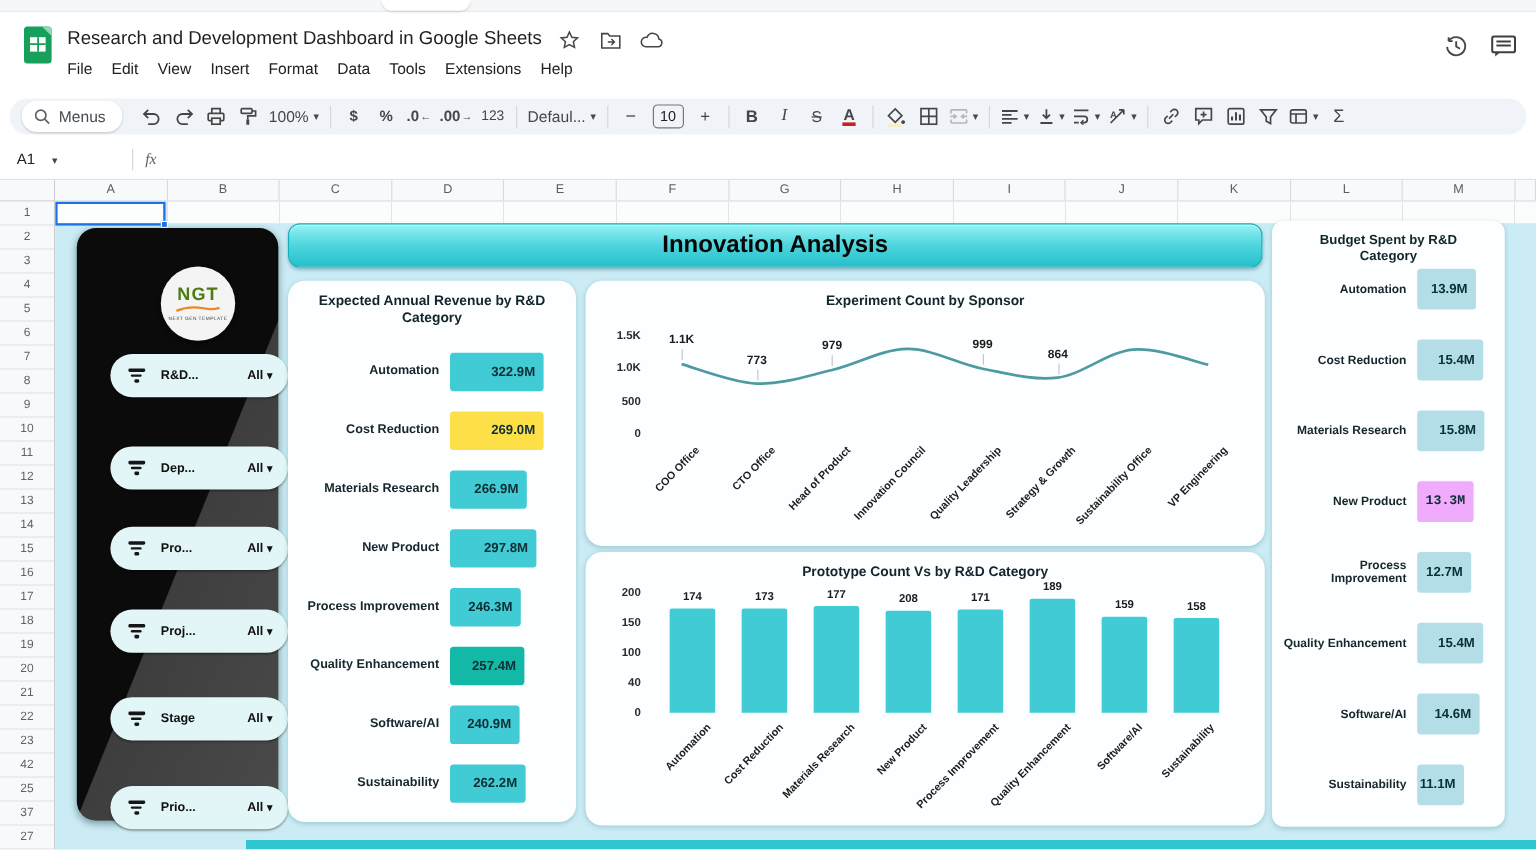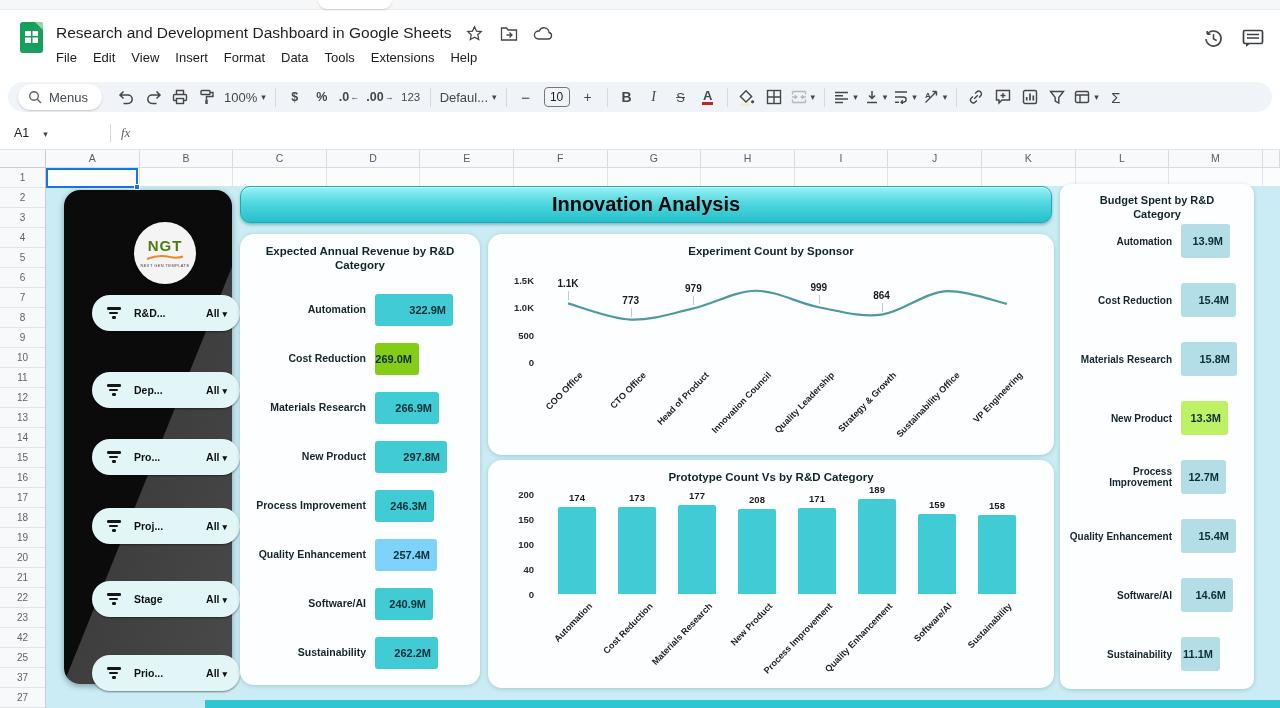--- a/index.html
+++ b/index.html
@@ -458,21 +458,21 @@
         <h3>Expected Annual Revenue by R&amp;D Category</h3>
         <div class="hbar-rows">
             <div class="hbar-row">
               <div class="hbar-label" style="width: 118px;">Automation</div>
               <div class="hbar-bar" style="width: 78px; height: 32px; background: rgb(65, 203, 212);">
                 <span class="hbar-value">322.9M</span>
               </div>
             </div>
             <div class="hbar-row">
               <div class="hbar-label" style="width: 118px;">Cost Reduction</div>
-              <div class="hbar-bar" style="width: 44px; height: 32px; background: #84cc16;">
+              <div class="hbar-bar" style="width: 78px; height: 32px; background: #fde047;">
                 <span class="hbar-value">269.0M</span>
               </div>
             </div>
             <div class="hbar-row">
               <div class="hbar-label" style="width: 118px;">Materials Research</div>
               <div class="hbar-bar" style="width: 64px; height: 32px; background: rgb(65, 203, 212);">
                 <span class="hbar-value">266.9M</span>
               </div>
             </div>
             <div class="hbar-row">
@@ -482,21 +482,21 @@
               </div>
             </div>
             <div class="hbar-row">
               <div class="hbar-label" style="width: 118px;">Process Improvement</div>
               <div class="hbar-bar" style="width: 59px; height: 32px; background: rgb(65, 203, 212);">
                 <span class="hbar-value">246.3M</span>
               </div>
             </div>
             <div class="hbar-row">
               <div class="hbar-label" style="width: 118px;">Quality Enhancement</div>
-              <div class="hbar-bar" style="width: 62px; height: 32px; background: #7dd3fc;">
+              <div class="hbar-bar" style="width: 62px; height: 32px; background: #14b8a6;">
                 <span class="hbar-value">257.4M</span>
               </div>
             </div>
             <div class="hbar-row">
               <div class="hbar-label" style="width: 118px;">Software/AI</div>
               <div class="hbar-bar" style="width: 58px; height: 32px; background: rgb(65, 203, 212);">
                 <span class="hbar-value">240.9M</span>
               </div>
             </div>
             <div class="hbar-row">
@@ -666,21 +666,21 @@
               </div>
             </div>
             <div class="hbar-row">
               <div class="hbar-label" style="width: 104px;">Materials Research</div>
               <div class="hbar-bar" style="width: 56px; height: 34px; background: rgb(179, 222, 232);">
                 <span class="hbar-value">15.8M</span>
               </div>
             </div>
             <div class="hbar-row">
               <div class="hbar-label" style="width: 104px;">New Product</div>
-              <div class="hbar-bar" style="width: 47px; height: 34px; background: #bef264;">
+              <div class="hbar-bar" style="width: 47px; height: 34px; background: #f0abfc; font-family: Liberation Mono, monospace;">
                 <span class="hbar-value">13.3M</span>
               </div>
             </div>
             <div class="hbar-row">
               <div class="hbar-label" style="width: 104px;">Process Improvement</div>
               <div class="hbar-bar" style="width: 45px; height: 34px; background: rgb(179, 222, 232);">
                 <span class="hbar-value">12.7M</span>
               </div>
             </div>
             <div class="hbar-row">

